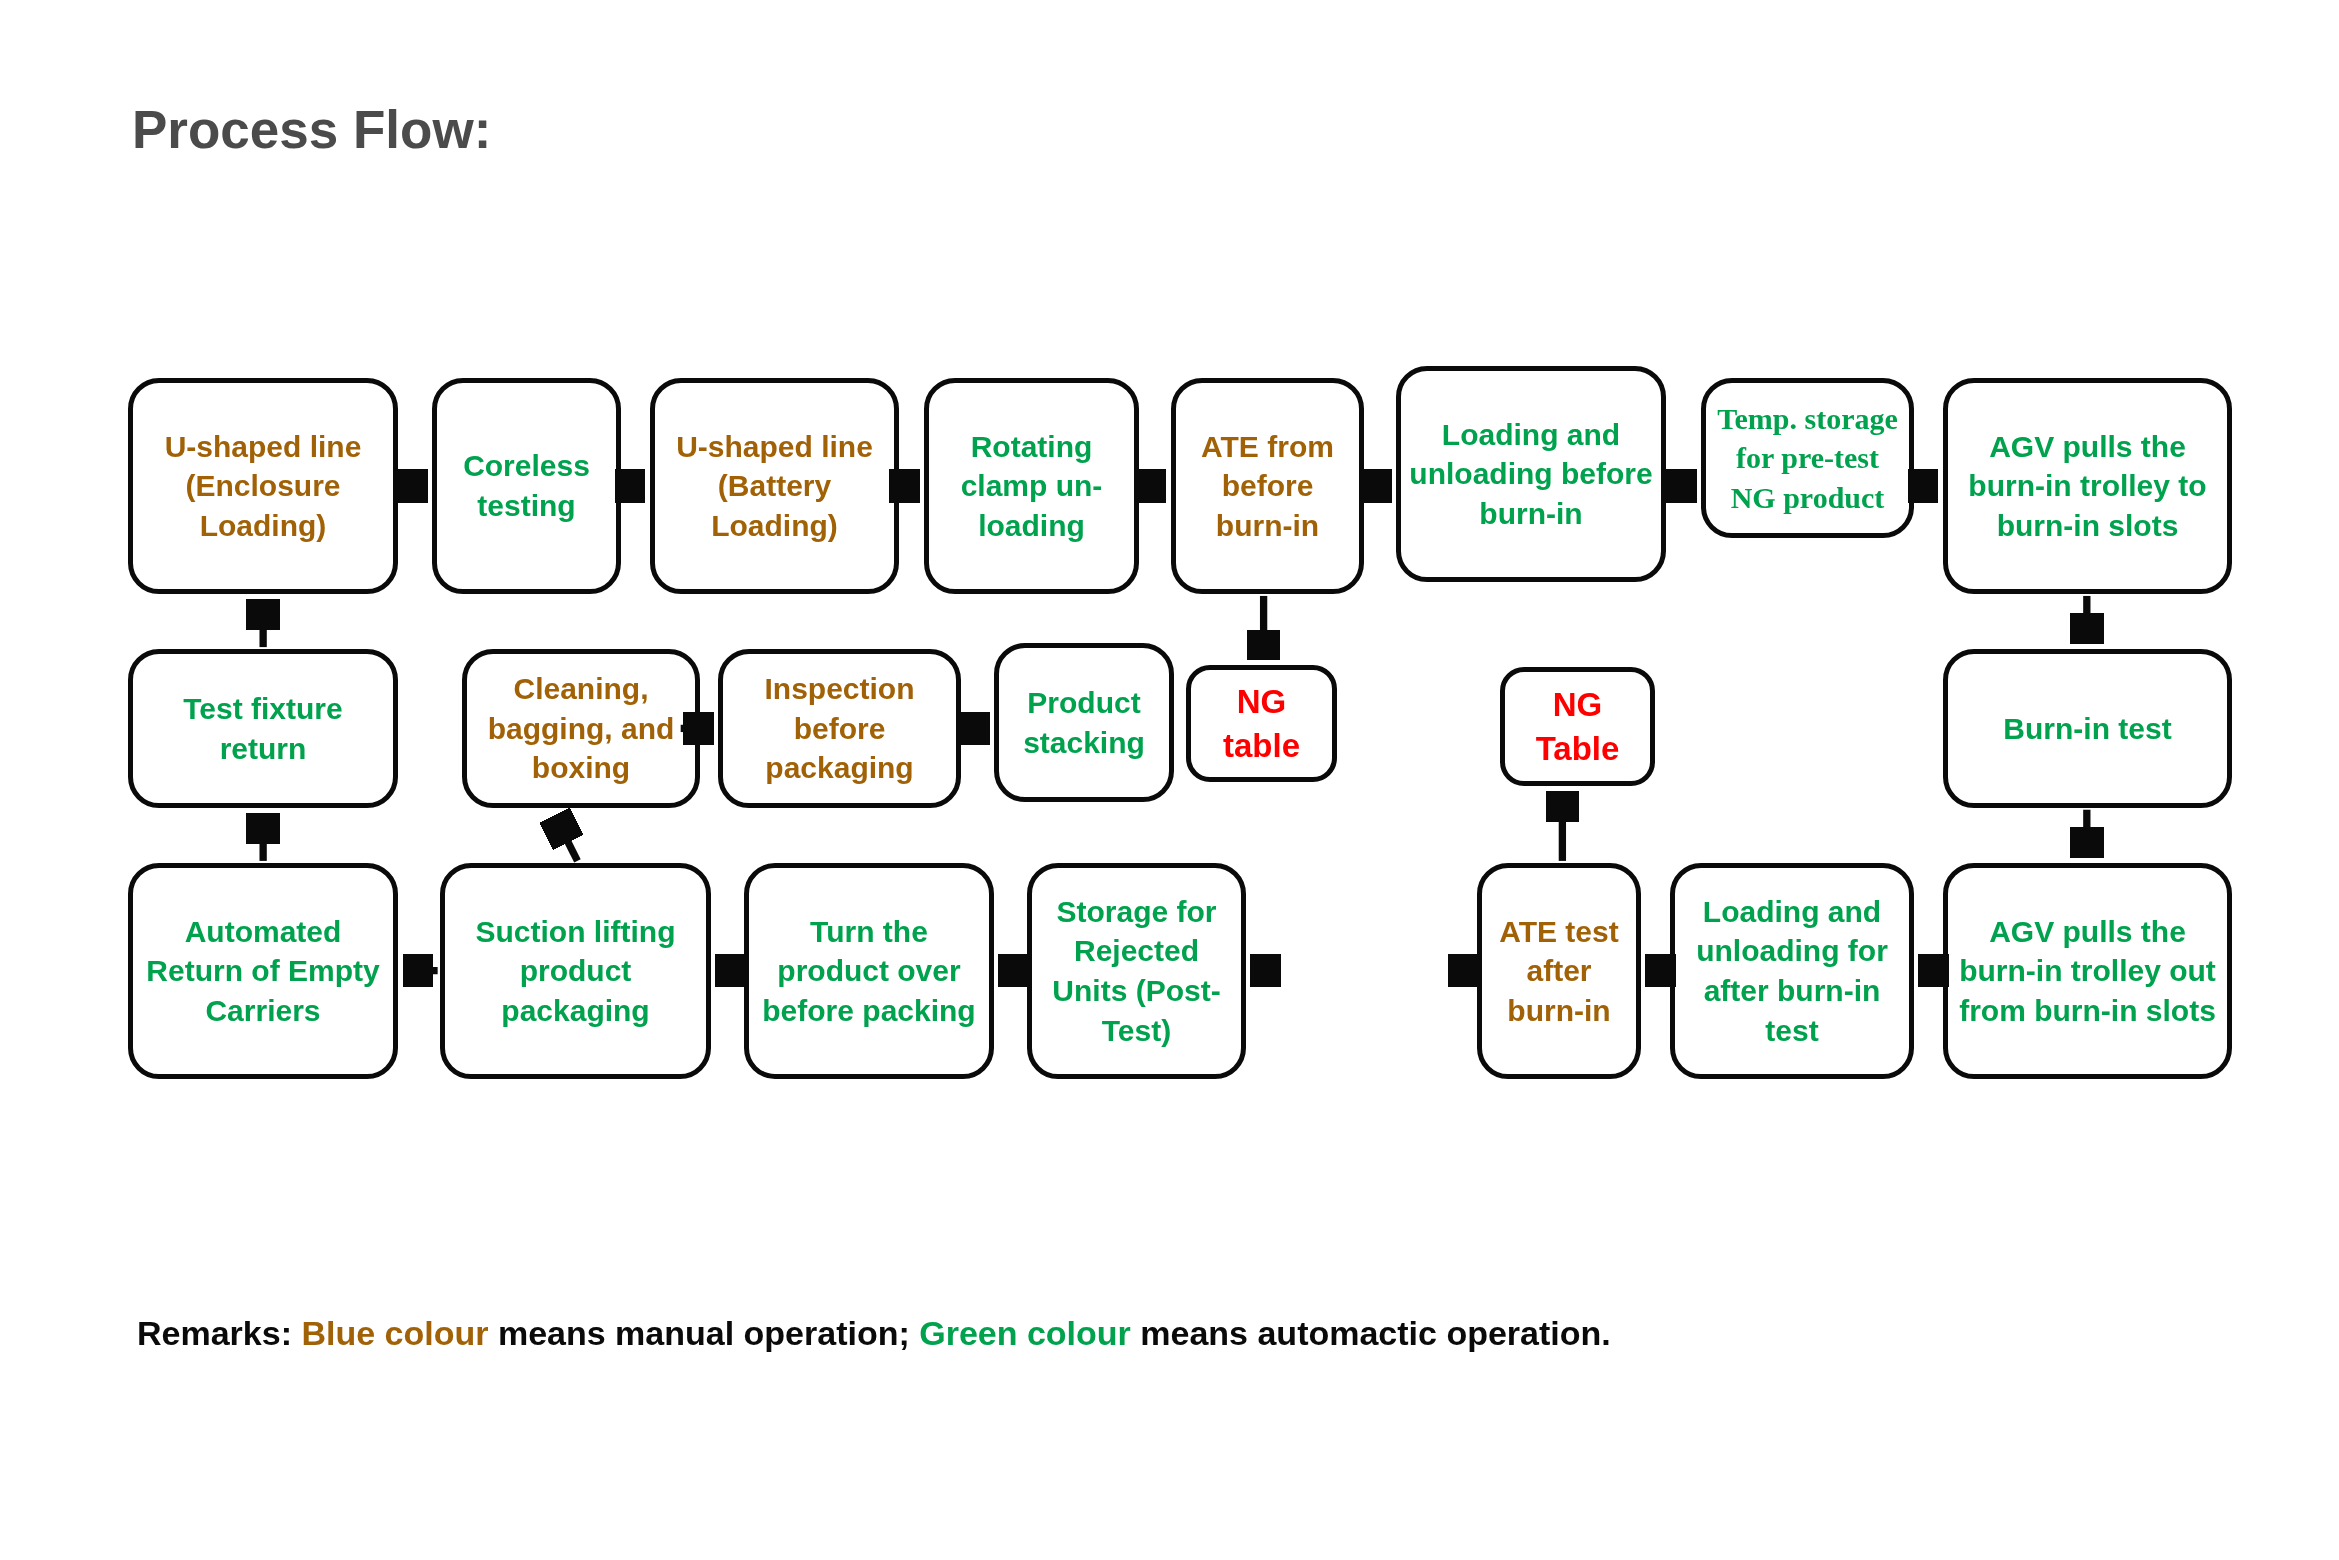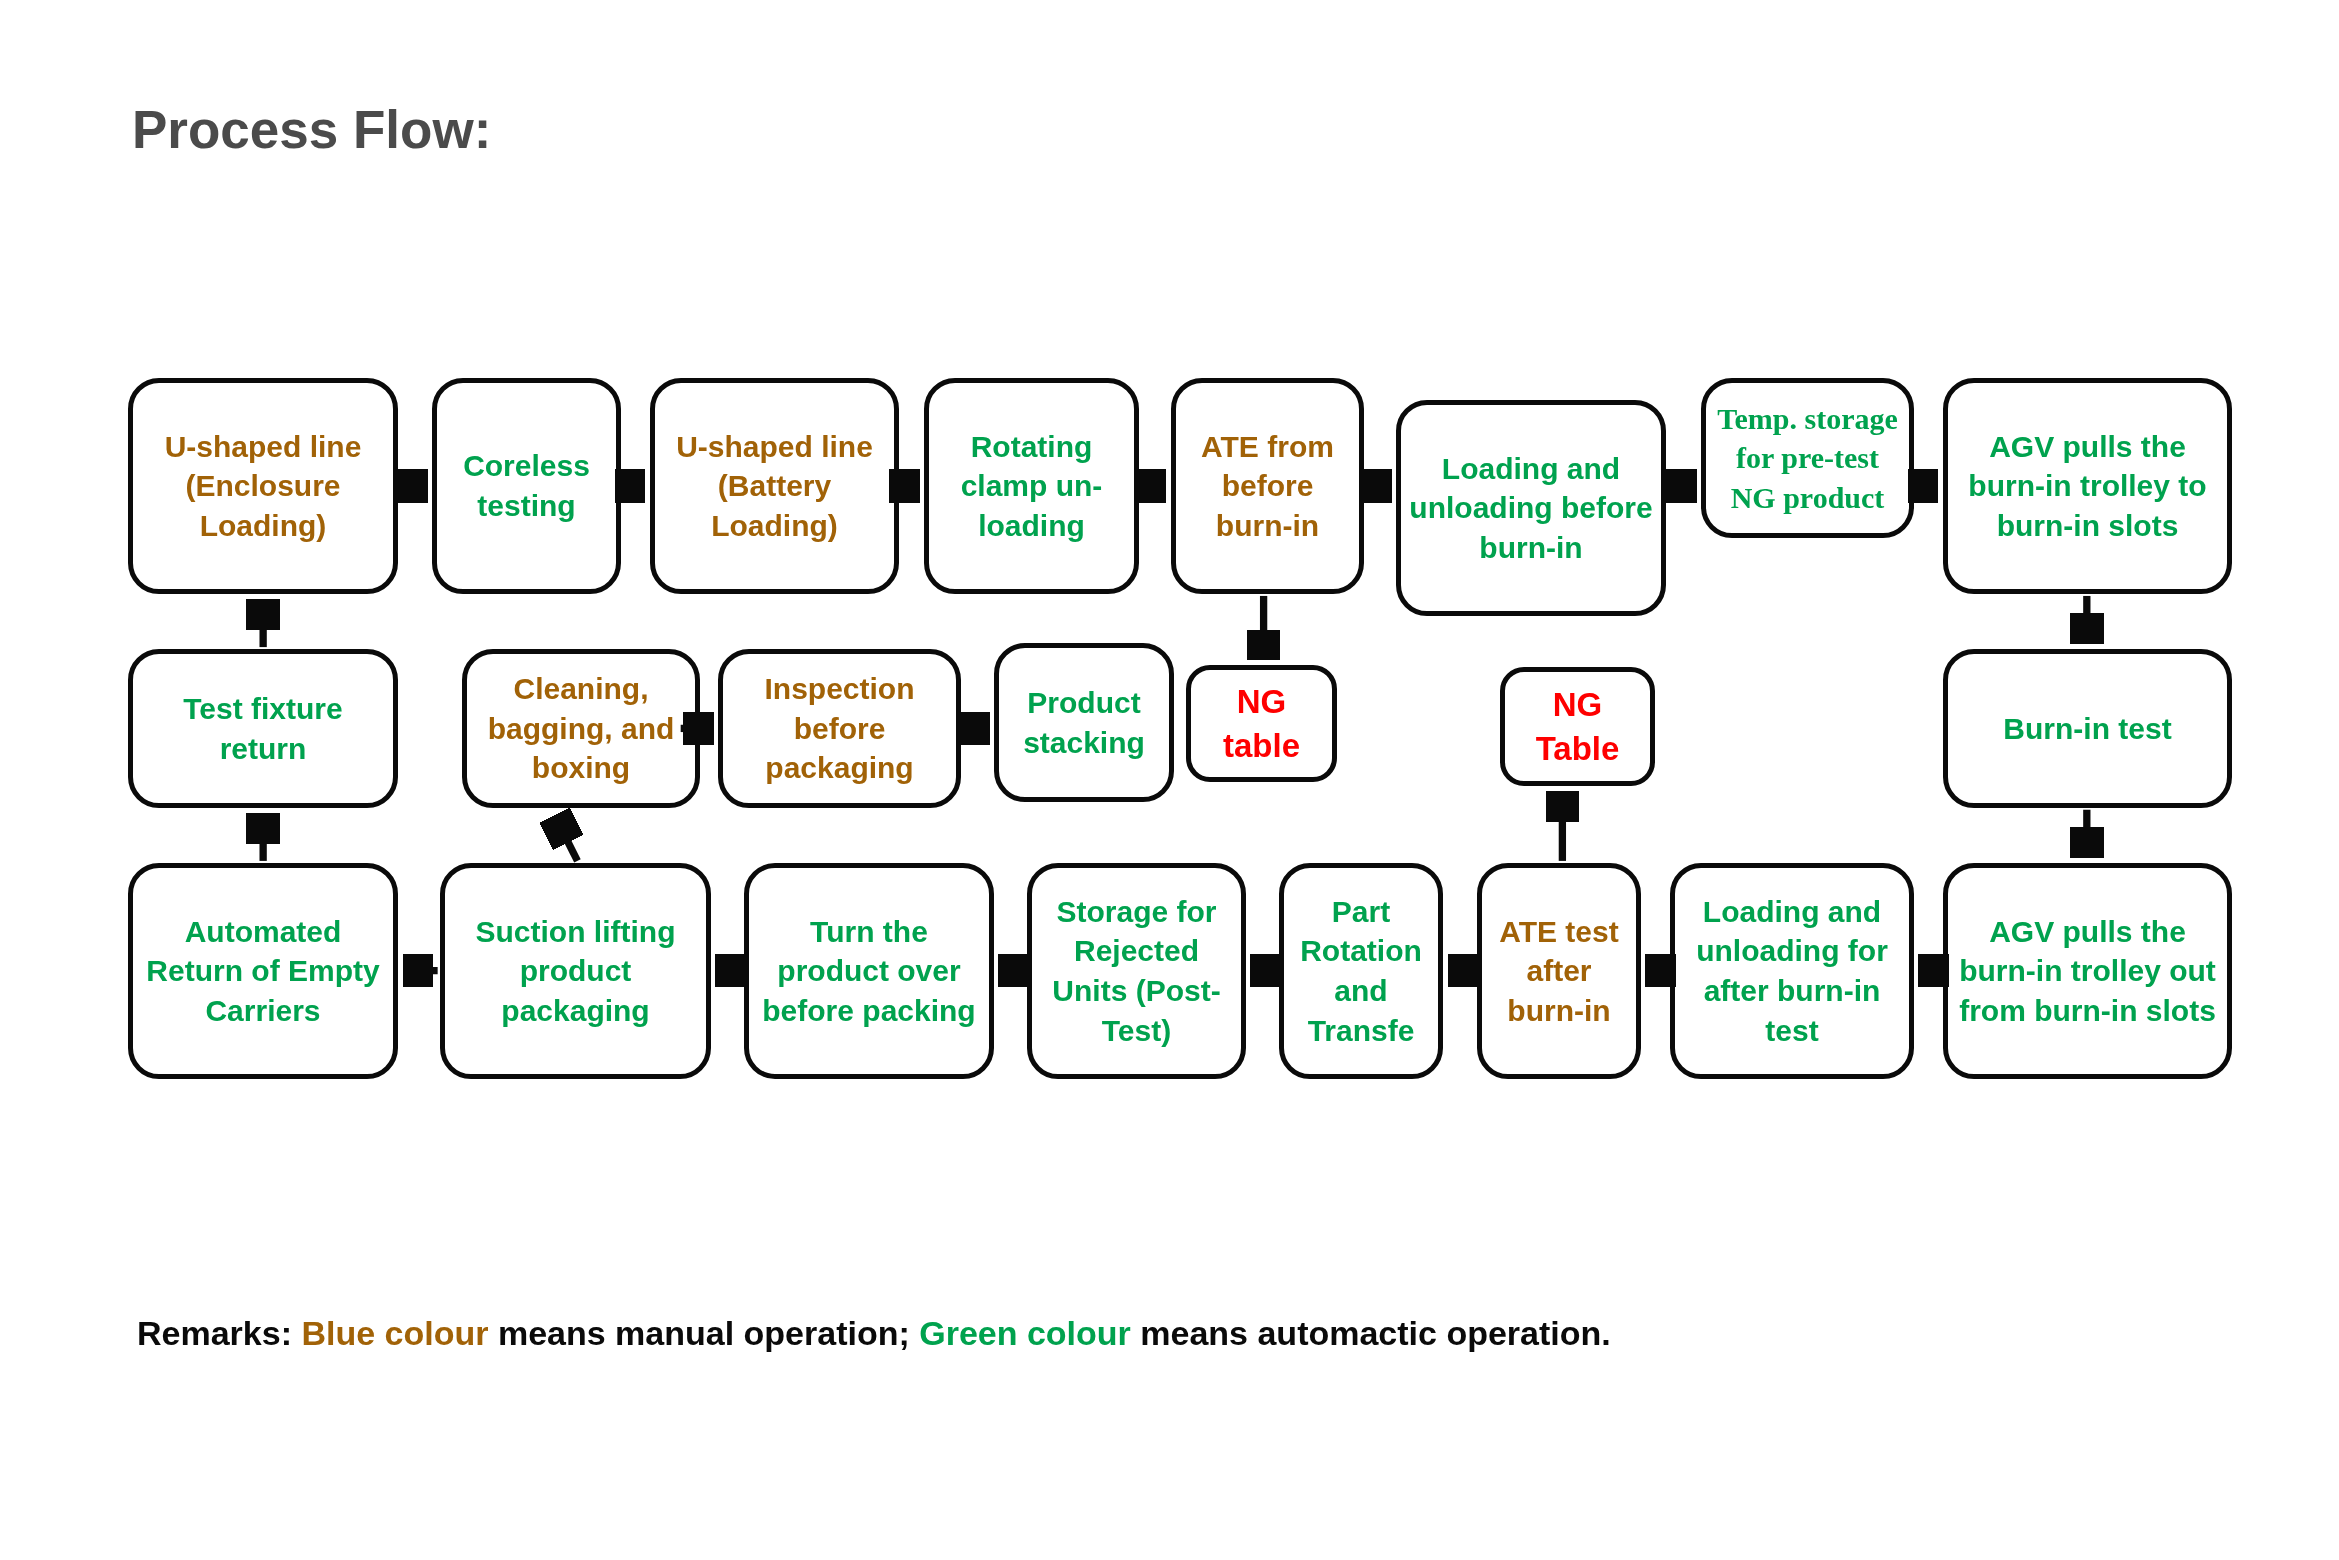--- a/index.html
+++ b/index.html
@@ -45,37 +45,36 @@
 
 <div id="page">
 
   <div id="title">Process Flow:</div>
 
   <div class="node blue" style="left:128px;top:378px;width:270px;height:216px;">U-shaped line (Enclosure Loading)</div>
   <div class="node green" style="left:432px;top:378px;width:189px;height:216px;">Coreless testing</div>
   <div class="node blue" style="left:650px;top:378px;width:249px;height:216px;">U-shaped line (Battery Loading)</div>
   <div class="node green" style="left:924px;top:378px;width:215px;height:216px;">Rotating clamp un-loading</div>
   <div class="node blue" style="left:1171px;top:378px;width:193px;height:216px;">ATE from before burn-in</div>
-  <div class="node green" style="left:1396px;top:400px;width:270px;height:216px;">Loading and unloading before burn-in</div>
+  <div class="node green" style="left:1396px;top:366px;width:270px;height:216px;">Loading and unloading before burn-in</div>
   <div class="node green" style="left:1701px;top:378px;width:213px;height:160px;font-family:Liberation Serif, serif;">Temp. storage for pre-test NG product</div>
   <div class="node green" style="left:1943px;top:378px;width:289px;height:216px;">AGV pulls the burn-in trolley to burn-in slots</div>
 
   <div class="node green" style="left:128px;top:649px;width:270px;height:159px;">Test fixture return</div>
   <div class="node blue" style="left:440px;top:649px;width:238px;height:159px;margin-left:22px;">Cleaning, bagging, and boxing</div>
   <div class="node blue" style="left:718px;top:649px;width:243px;height:159px;">Inspection before packaging</div>
   <div class="node green" style="left:994px;top:643px;width:180px;height:159px;">Product stacking</div>
   <div class="node red small" style="left:1186px;top:665px;width:151px;height:117px;">NG table</div>
   <div class="node red small" style="left:1500px;top:667px;width:155px;height:119px;">NG Table</div>
   <div class="node green" style="left:1943px;top:649px;width:289px;height:159px;text-align:center;">Burn-in test</div>
 
   <div class="node green" style="left:128px;top:863px;width:270px;height:216px;">Automated Return of Empty Carriers</div>
   <div class="node green" style="left:440px;top:863px;width:271px;height:216px;">Suction lifting product packaging</div>
   <div class="node green" style="left:744px;top:863px;width:250px;height:216px;">Turn the product over before packing</div>
   <div class="node green" style="left:1027px;top:863px;width:219px;height:216px;">Storage for Rejected Units (Post-Test)</div>
-  <div class="node green" style="left:1279px;top:863px;width:164px;height:216px;">Part Rotation and Transfe</div>
   <div class="node blue" style="left:1477px;top:863px;width:164px;height:216px;">ATE test after burn-in</div>
   <div class="node green" style="left:1670px;top:863px;width:244px;height:216px;">Loading and unloading for after burn-in test</div>
   <div class="node green" style="left:1943px;top:863px;width:289px;height:216px;">AGV pulls the burn-in trolley out from  burn-in slots</div>
 
   <svg id="arrows" width="2339" height="1561" viewBox="0 0 2560 1708">
     <defs>
       <marker id="ah" markerWidth="4.2" markerHeight="4.6" refX="3.9" refY="2.3" orient="auto">
         <path d="M0,0 L4.2,2.3 L0,4.6 Z" fill="#0a0a0a" stroke="none"></path>
       </marker>
     </defs>

